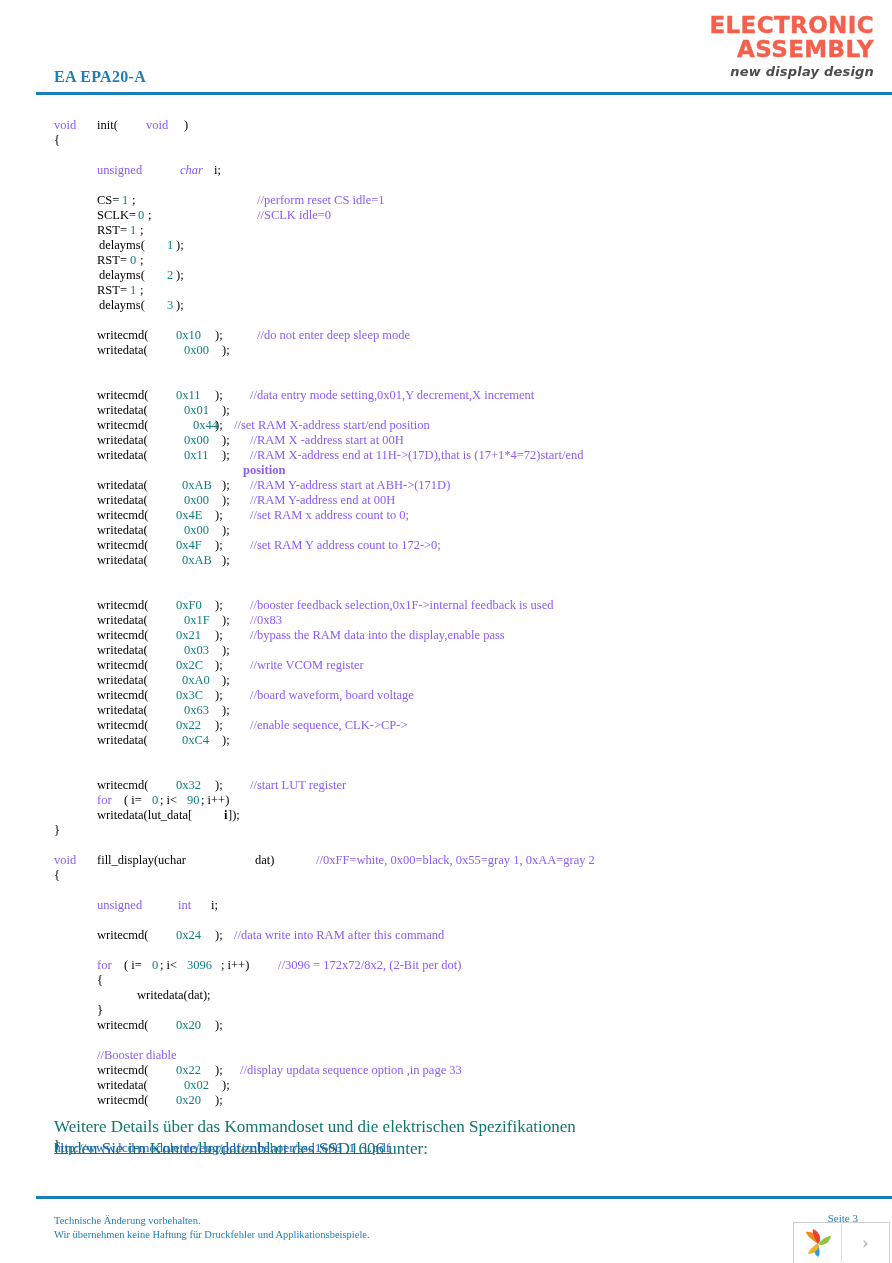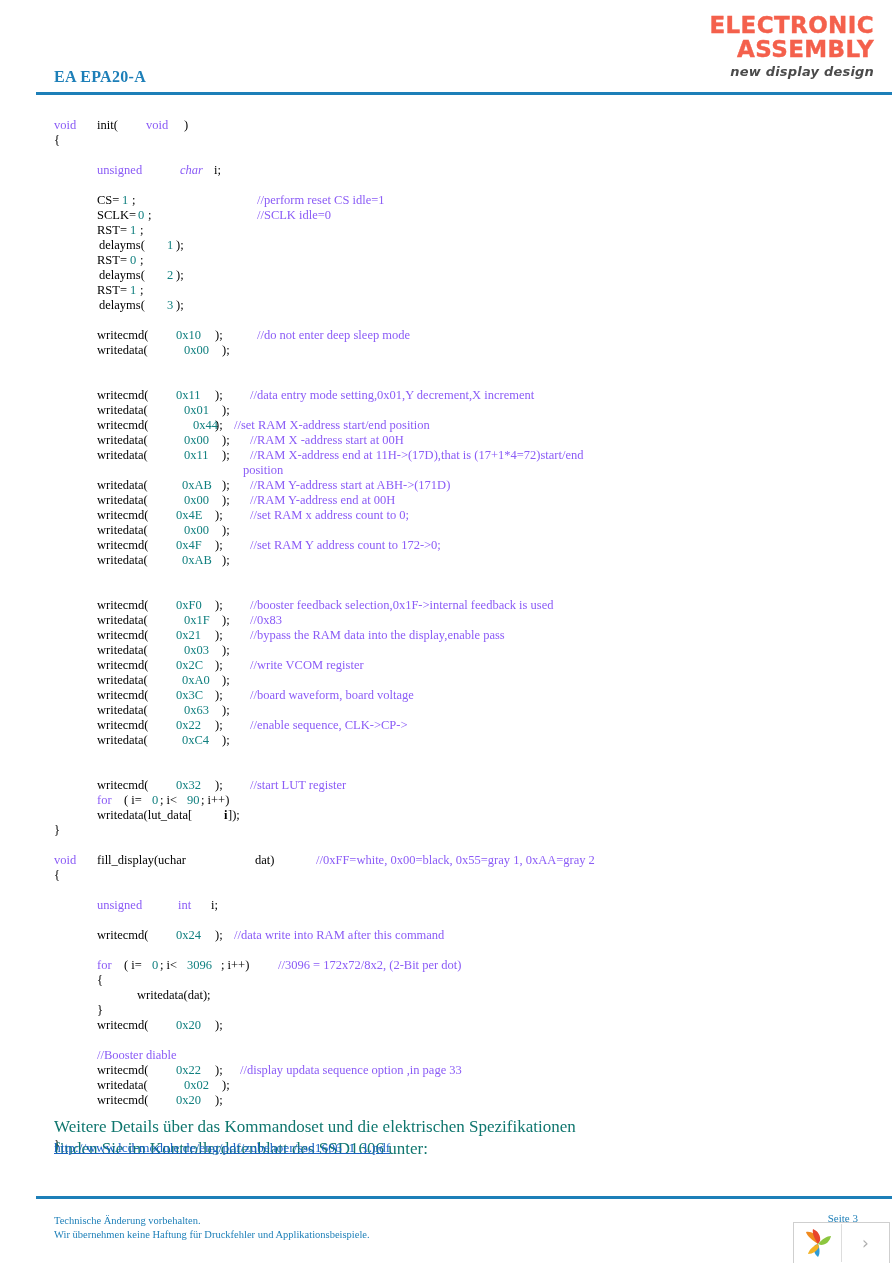--- a/index.html
+++ b/index.html
@@ -200,21 +200,21 @@
     <div class="code-line blank"></div>
     <div class="code-line"><span class="seg plain" style="left: 97px;">writecmd(</span><span class="seg num" style="left: 176px;">0x10</span><span class="seg plain" style="left: 215px;">);</span><span class="seg cmt" style="left: 257px;">//do not enter deep sleep mode</span></div>
     <div class="code-line"><span class="seg plain" style="left: 97px;">writedata(</span><span class="seg num" style="left: 184px;">0x00</span><span class="seg plain" style="left: 222px;">);</span></div>
     <div class="code-line blank"></div>
     <div class="code-line blank"></div>
     <div class="code-line"><span class="seg plain" style="left: 97px;">writecmd(</span><span class="seg num" style="left: 176px;">0x11</span><span class="seg plain" style="left: 215px;">);</span><span class="seg cmt" style="left: 250px;">//data entry mode setting,0x01,Y decrement,X increment</span></div>
     <div class="code-line"><span class="seg plain" style="left: 97px;">writedata(</span><span class="seg num" style="left: 184px;">0x01</span><span class="seg plain" style="left: 222px;">);</span></div>
     <div class="code-line"><span class="seg plain" style="left: 97px;">writecmd(</span><span class="seg num" style="left: 176px; margin-left: 17px;">0x44</span><span class="seg plain" style="left: 215px;">);</span><span class="seg cmt" style="left: 234px;">//set RAM X-address start/end position</span></div>
     <div class="code-line"><span class="seg plain" style="left: 97px;">writedata(</span><span class="seg num" style="left: 184px;">0x00</span><span class="seg plain" style="left: 222px;">);</span><span class="seg cmt" style="left: 250px;">//RAM X -address start at 00H</span></div>
     <div class="code-line"><span class="seg plain" style="left: 97px;">writedata(</span><span class="seg num" style="left: 184px;">0x11</span><span class="seg plain" style="left: 222px;">);</span><span class="seg cmt" style="left: 250px;">//RAM X-address end at 11H-&gt;(17D),that is (17+1*4=72)start/end</span></div>
-    <div class="code-line"><span class="seg cmt" style="left: 243px;">position</span></div>
+    <div class="code-line"><span class="seg cmt" style="left: 243px; font-weight: bold;">position</span></div>
     <div class="code-line"><span class="seg plain" style="left: 97px;">writedata(</span><span class="seg num" style="left: 182px;">0xAB</span><span class="seg plain" style="left: 222px;">);</span><span class="seg cmt" style="left: 250px;">//RAM Y-address start at ABH-&gt;(171D)</span></div>
     <div class="code-line"><span class="seg plain" style="left: 97px;">writedata(</span><span class="seg num" style="left: 184px;">0x00</span><span class="seg plain" style="left: 222px;">);</span><span class="seg cmt" style="left: 250px;">//RAM Y-address end at 00H</span></div>
     <div class="code-line"><span class="seg plain" style="left: 97px;">writecmd(</span><span class="seg num" style="left: 176px;">0x4E</span><span class="seg plain" style="left: 215px;">);</span><span class="seg cmt" style="left: 250px;">//set RAM x address count to 0;</span></div>
     <div class="code-line"><span class="seg plain" style="left: 97px;">writedata(</span><span class="seg num" style="left: 184px;">0x00</span><span class="seg plain" style="left: 222px;">);</span></div>
     <div class="code-line"><span class="seg plain" style="left: 97px;">writecmd(</span><span class="seg num" style="left: 176px;">0x4F</span><span class="seg plain" style="left: 215px;">);</span><span class="seg cmt" style="left: 250px;">//set RAM Y address count to 172-&gt;0;</span></div>
     <div class="code-line"><span class="seg plain" style="left: 97px;">writedata(</span><span class="seg num" style="left: 182px;">0xAB</span><span class="seg plain" style="left: 222px;">);</span></div>
     <div class="code-line blank"></div>
     <div class="code-line blank"></div>
     <div class="code-line"><span class="seg plain" style="left: 97px;">writecmd(</span><span class="seg num" style="left: 176px;">0xF0</span><span class="seg plain" style="left: 215px;">);</span><span class="seg cmt" style="left: 250px;">//booster feedback selection,0x1F-&gt;internal feedback is used</span></div>
     <div class="code-line"><span class="seg plain" style="left: 97px;">writedata(</span><span class="seg num" style="left: 184px;">0x1F</span><span class="seg plain" style="left: 222px;">);</span><span class="seg cmt" style="left: 250px;">//0x83</span></div>

